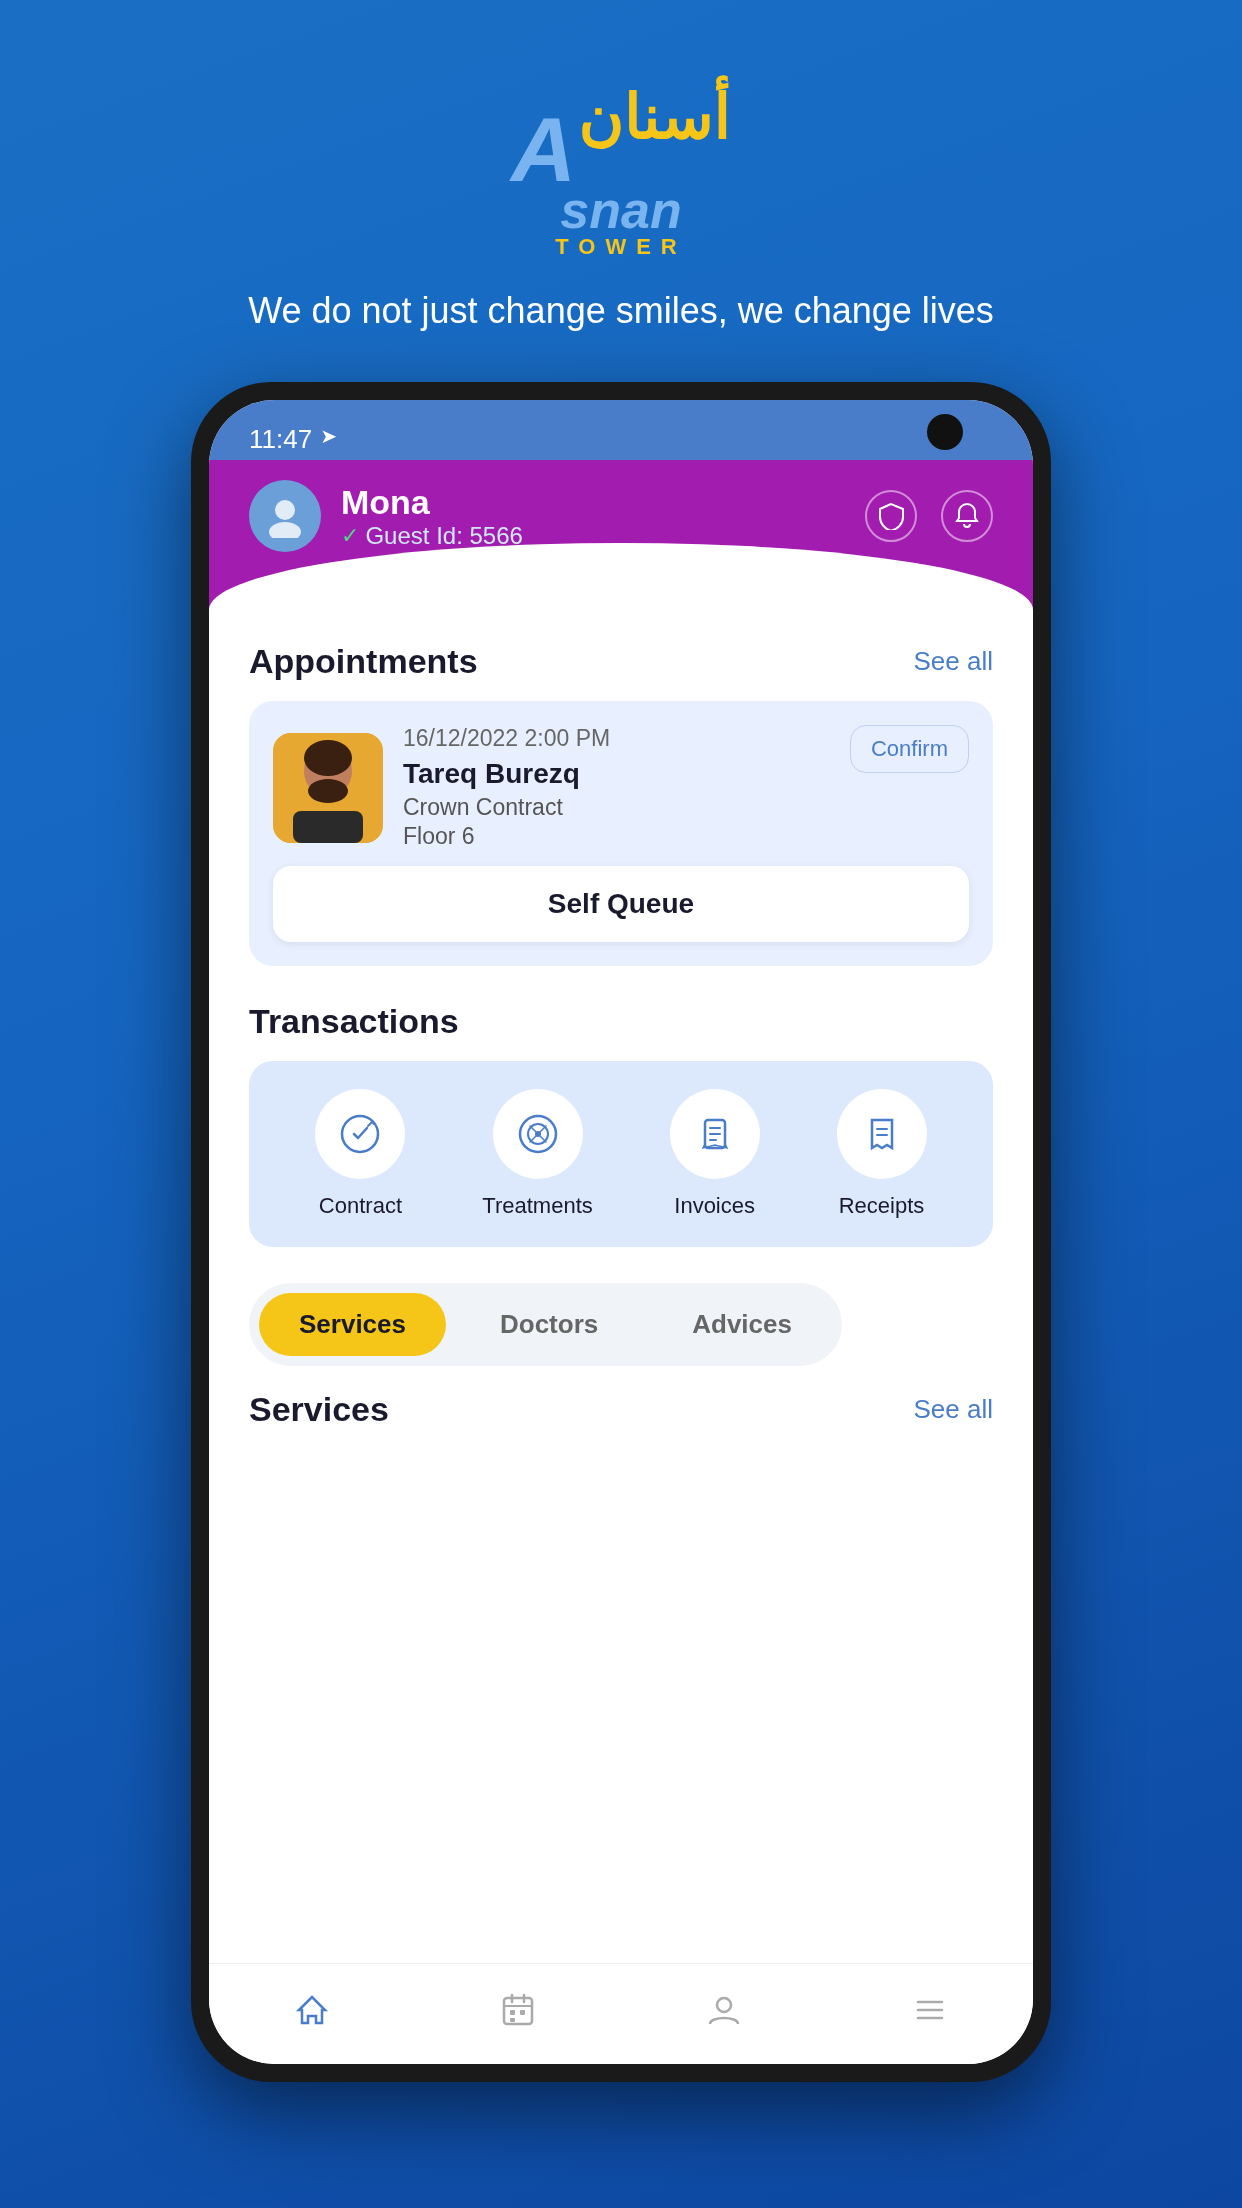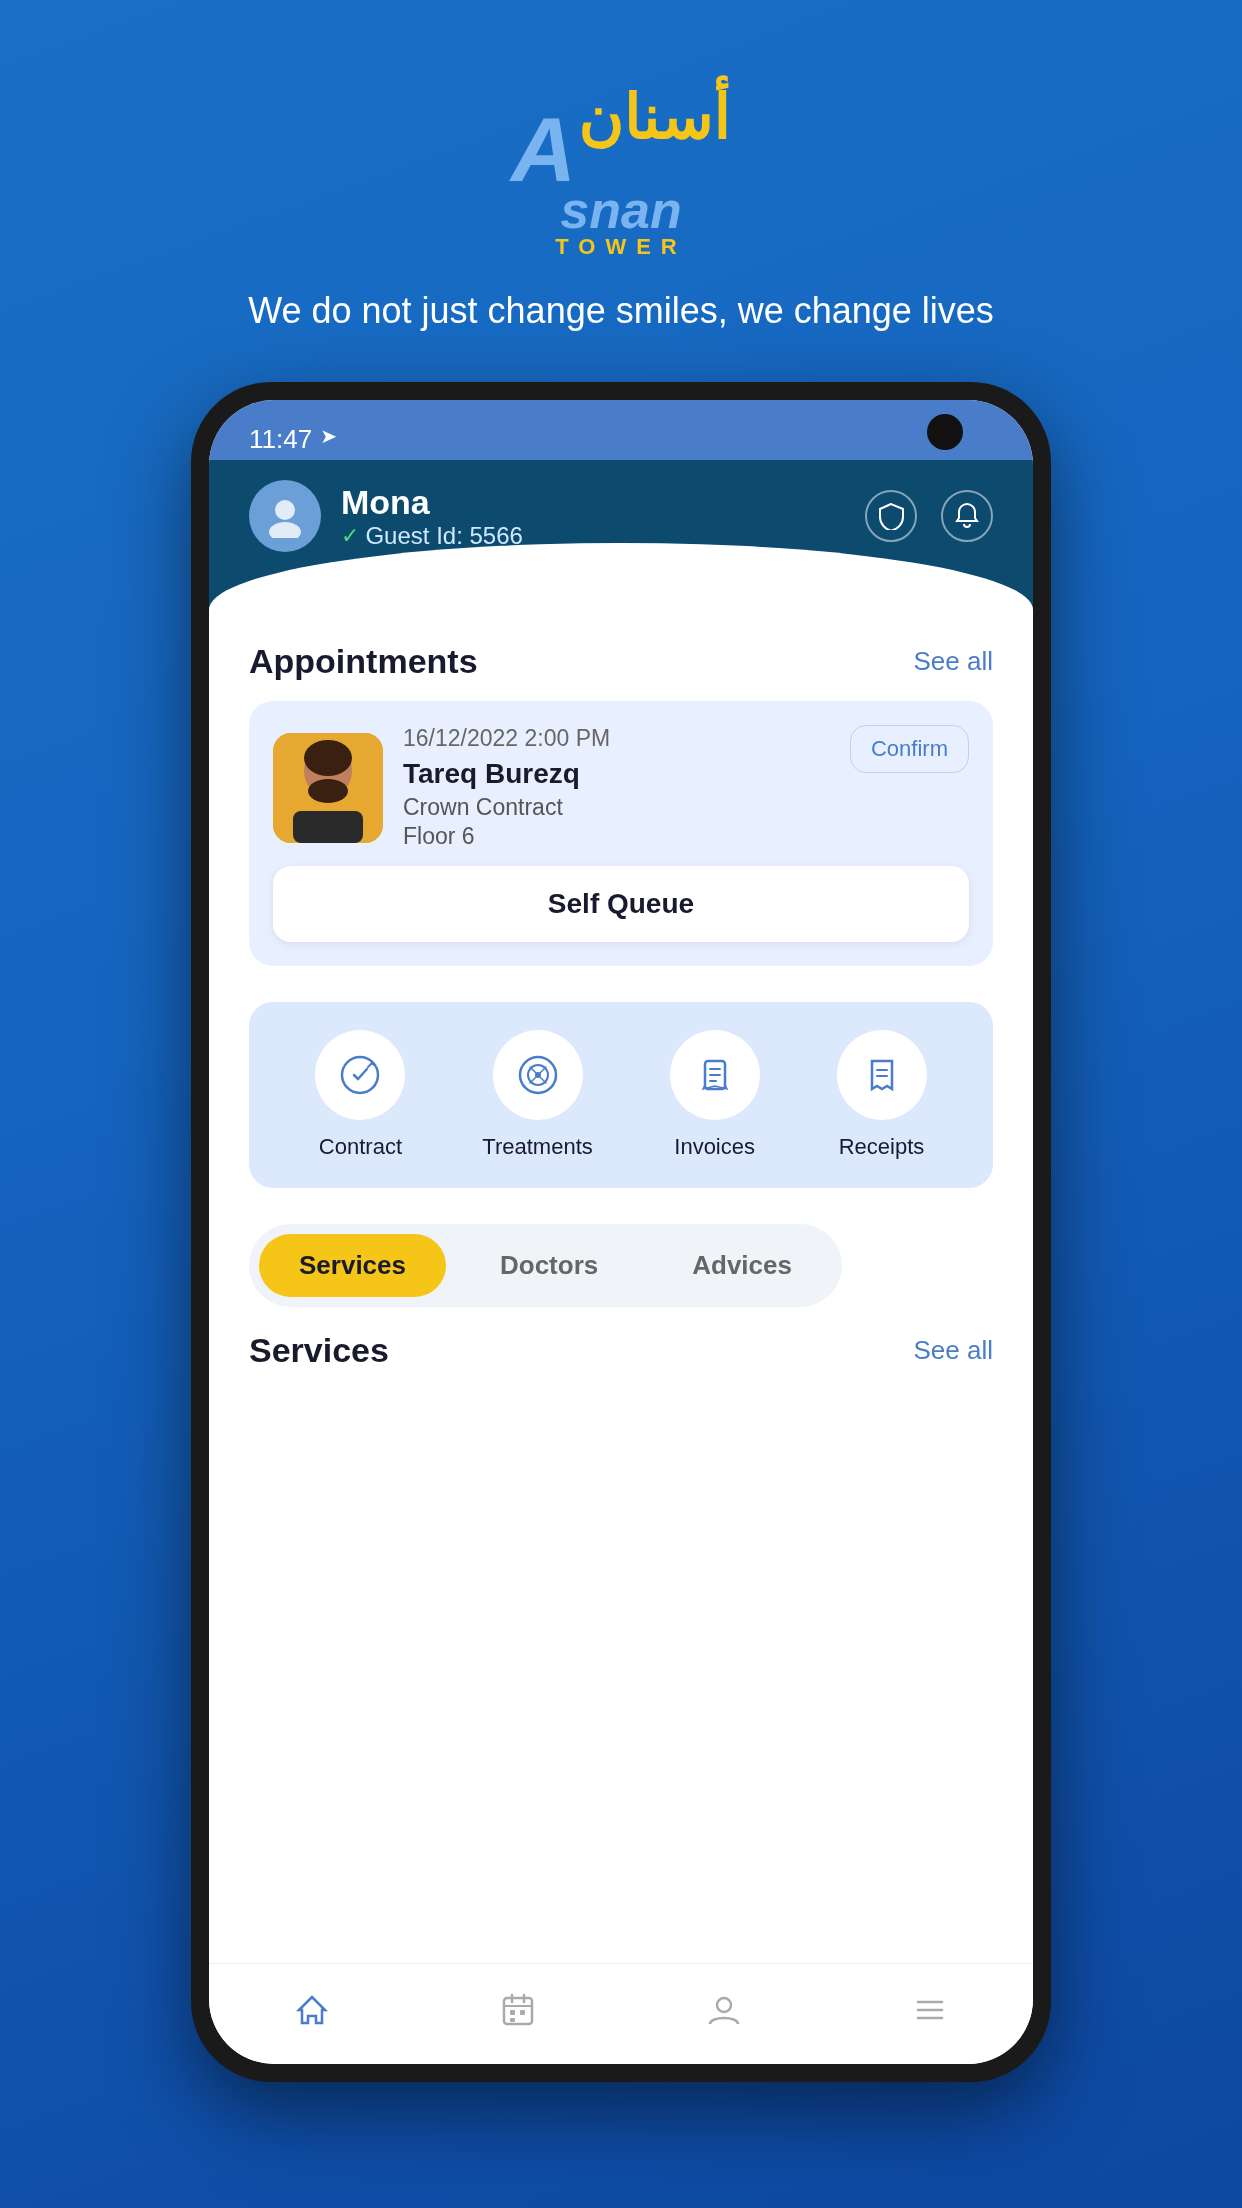--- a/index.html
+++ b/index.html
@@ -80,21 +80,21 @@
       height: 36px;
       background: #111;
       border-radius: 50%;
       position: absolute;
       right: 70px;
       top: 14px;
     }
 
     
     .header-section {
-      background: #0c4a6e;
+      background: #a21caf;
       padding: 20px 40px 60px 40px;
       position: relative;
     }
     .header-section::after {
       content: '';
       position: absolute;
       bottom: -1px;
       left: 0;
       right: 0;
       height: 70px;
@@ -428,20 +428,23 @@
               <div class="appt-service">Crown Contract</div>
               <div class="appt-floor">Floor 6</div>
             </div>
             <button class="confirm-btn">Confirm</button>
           </div>
           <button class="self-queue-btn">Self Queue</button>
         </div>
       </div>
 
       <div class="transactions-section">
+        <div class="section-header">
+          <span class="section-title">Transactions</span>
+        </div>
         <div class="transactions-grid">
 
           <div class="transaction-item">
             <div class="transaction-icon-circle">
               <svg width="40" height="40" viewBox="0 0 40 40" fill="none">
                 <circle cx="20" cy="20" r="18" stroke="#4a7dc9" stroke-width="2.5" fill="none"></circle>
                 <path d="M14 20 L18 24 L27 14" stroke="#4a7dc9" stroke-width="2.5" stroke-linecap="round"></path>
                 <path d="M28 12 L32 8" stroke="#4a7dc9" stroke-width="2" stroke-linecap="round"></path>
                 <path d="M32 8 L34 10" stroke="#4a7dc9" stroke-width="2" stroke-linecap="round"></path>
               </svg>

